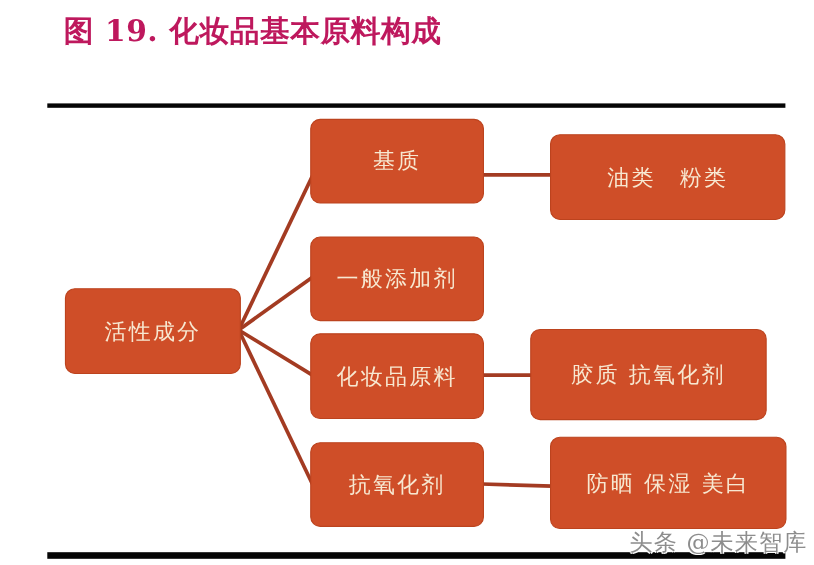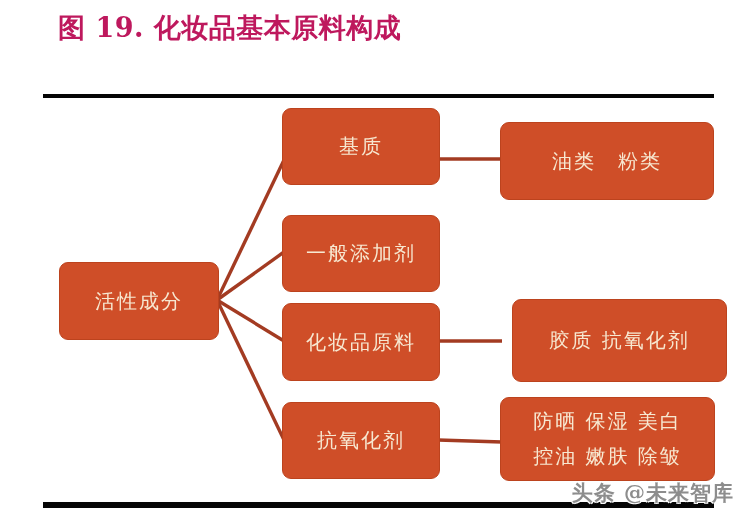--- a/index.html
+++ b/index.html
@@ -15,23 +15,23 @@
   .node{position:absolute;background:var(--box,#cf4e28);border:1px solid var(--border,#bc431e);
         border-radius:9px;color:var(--boxtext,#f7e8d1);
         display:flex;flex-direction:column;align-items:center;justify-content:center;
         text-align:center;font-size:20px;letter-spacing:2px;line-height:35px;white-space:nowrap}
   .node-root{left:59px;top:262px;width:158px;height:76px}
   .node-b0{left:282px;top:108px;width:156px;height:75px}
   .node-b1{left:282px;top:215px;width:156px;height:75px}
   .node-b2{left:282px;top:303px;width:156px;height:76px}
   .node-b3{left:282px;top:402px;width:156px;height:75px}
   .node-r0{left:500px;top:122px;width:212px;height:76px}
-  .node-r1{left:512px;top:299px;width:213px;height:81px}
+  .node-r1{left:482px;top:299px;width:213px;height:81px}
   .node-r2{left:500px;top:397px;width:213px;height:82px}
-  .watermark{position:absolute;right:6px;top:479px;font-size:21px;font-weight:700;color:#8d8d8d;
+  .watermark{position:absolute;right:6px;top:479px;font-size:21px;font-weight:400;color:#8d8d8d;
     letter-spacing:1px;white-space:nowrap;
     text-shadow:-1px -1px 0 #fff,1px -1px 0 #fff,-1px 1px 0 #fff,1px 1px 0 #fff}
 </style>
 </head>
 <body>
 
 <div class="title">图 19. 化妆品基本原料构成</div>
 <div class="rule rule-top"></div>
 <div class="rule rule-bottom"></div>
 
@@ -61,16 +61,15 @@
   <span>抗氧化剂</span>
 </div>
 <div class="node node-r0">
   <span>油类　粉类</span>
 </div>
 <div class="node node-r1">
   <span>胶质 抗氧化剂</span>
 </div>
 <div class="node node-r2">
   <span>防晒 保湿 美白</span>
-  <span>控油 嫩肤 除皱</span>
 </div>
 
 <div class="watermark">头条 @未来智库</div>
 
 </body></html>

